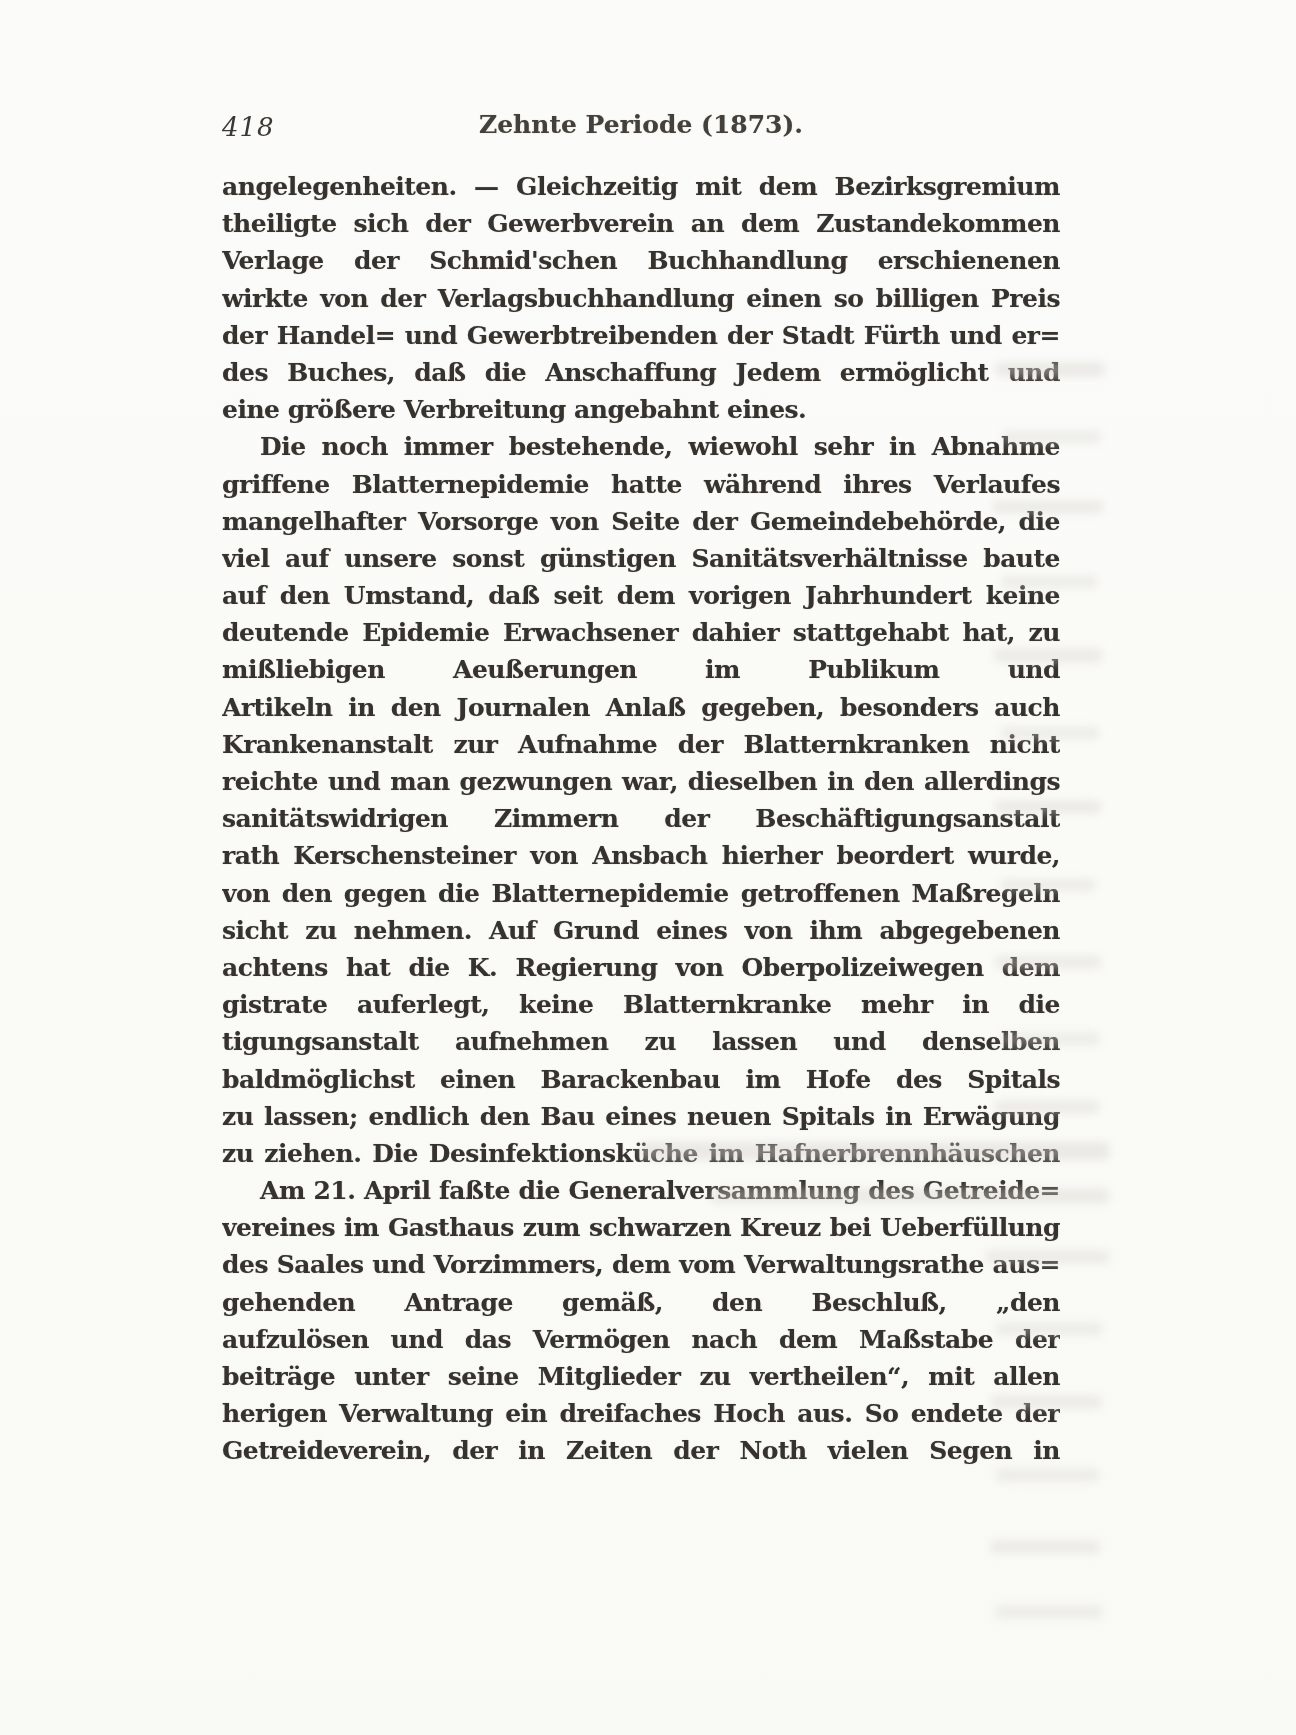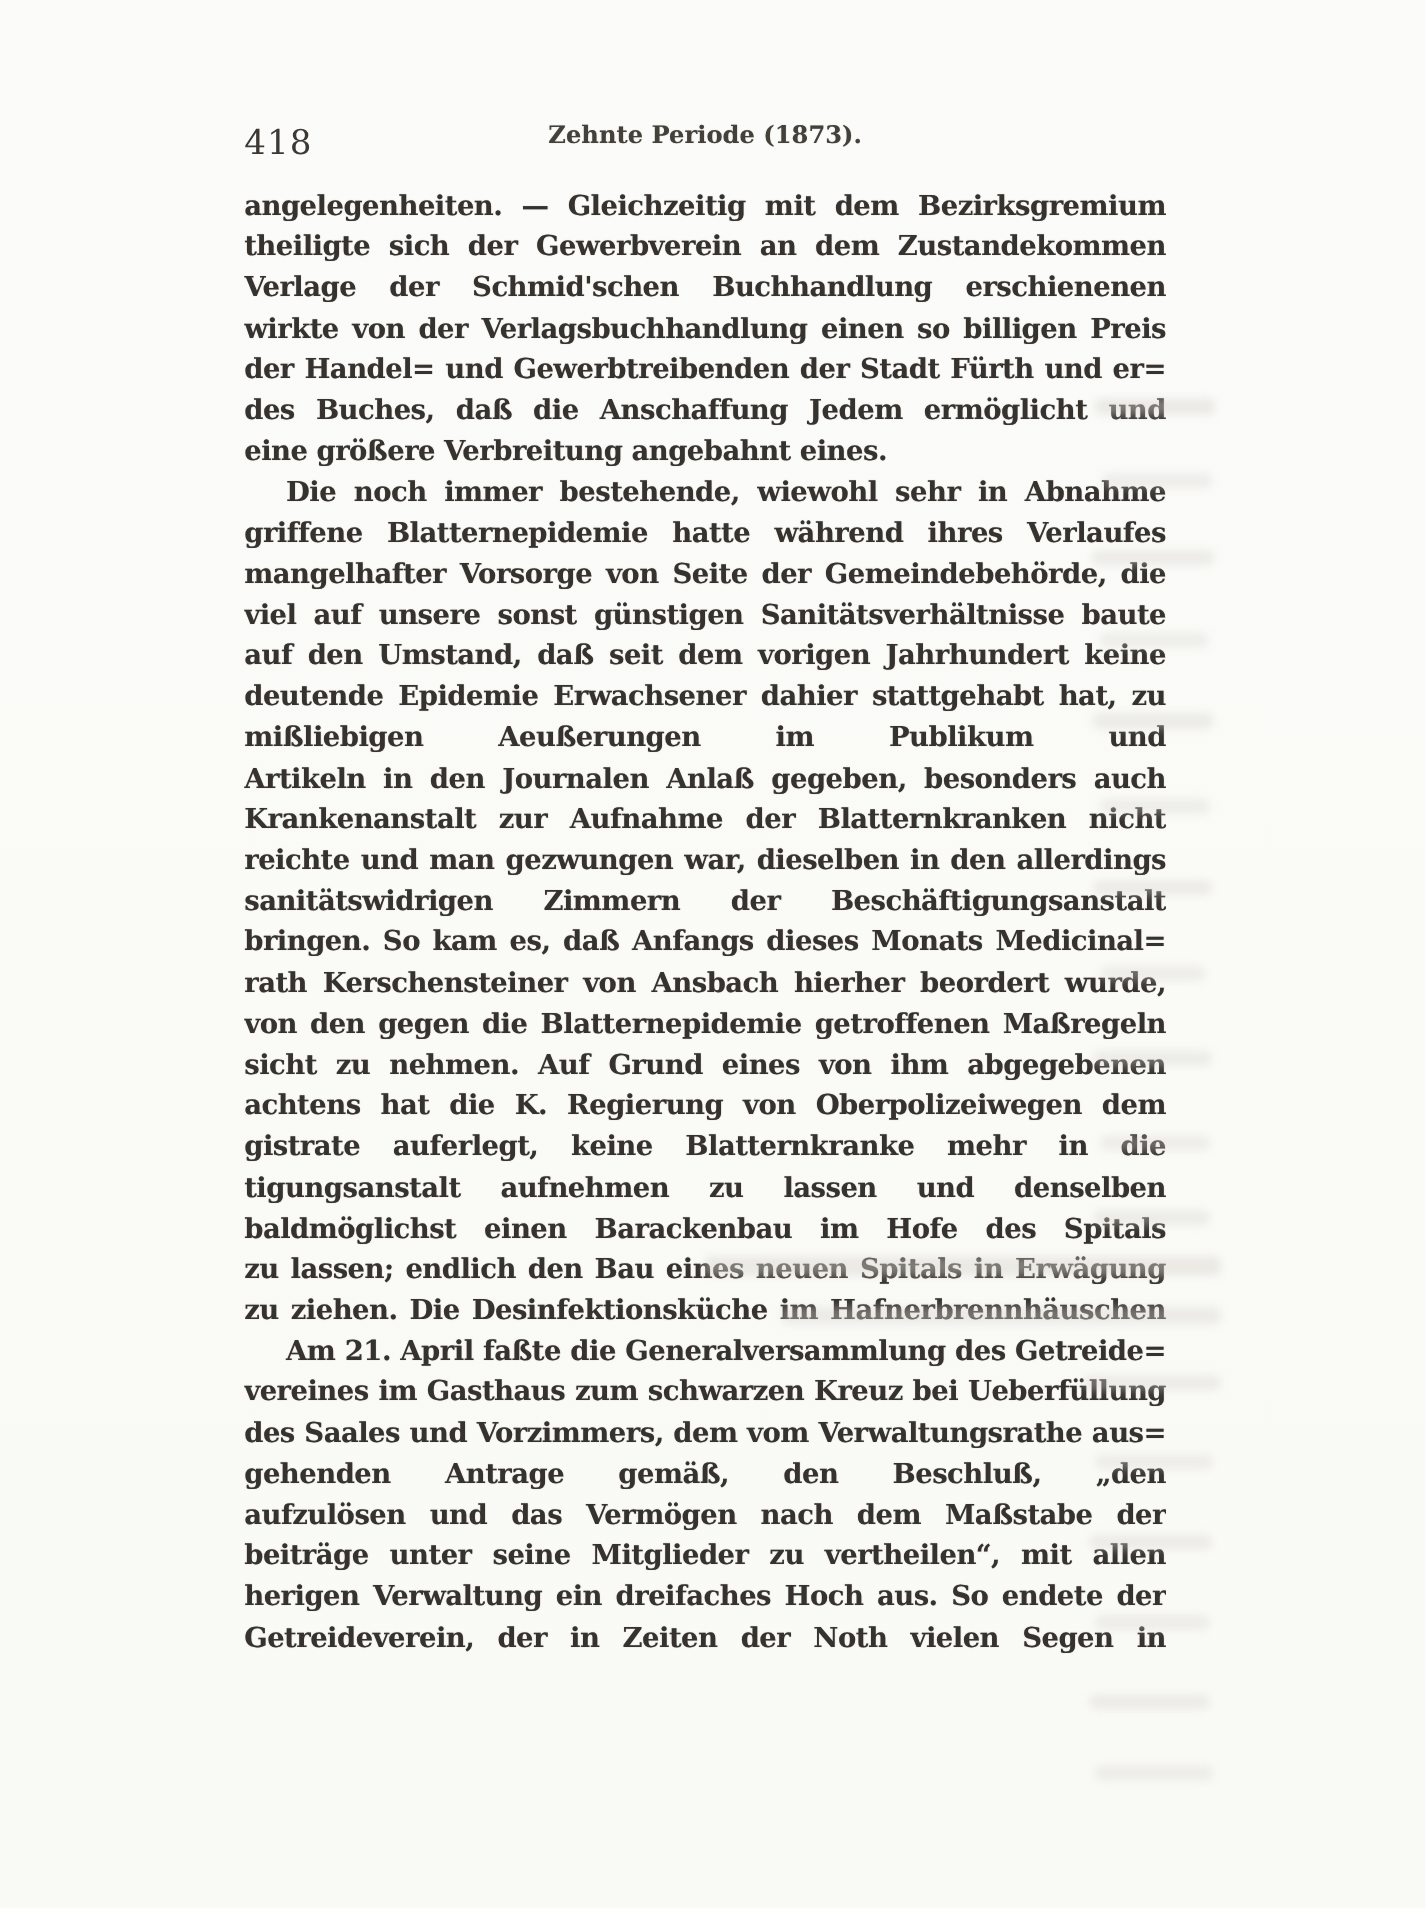--- a/index.html
+++ b/index.html
@@ -6,25 +6,25 @@
   .page{
     position:relative;
     width:1296px;height:1735px;
     background:linear-gradient(180deg,#fbfbf9 0%,#fafaf7 55%,#f9f9f6 100%);
     overflow:hidden;
     font-family:"DejaVu Serif","Liberation Serif",serif;
   }
   .header{position:absolute;left:222px;top:110px;width:838px;height:36px;}
   .page-number{
     position:absolute;left:0;top:2px;
-    font-size:31px;font-weight:400;letter-spacing:1px;color:#3c3833;
+    font-size:26px;font-weight:400;letter-spacing:1px;color:#3c3833;font-style:italic;
   }
   .running-head{
     position:absolute;left:0;right:0;top:0;text-align:center;
-    font-size:22px;font-weight:700;color:#44403a;
+    font-size:25px;font-weight:700;color:#44403a;
     text-shadow:0 0 1px rgba(60,55,50,.35);
   }
   .text-block{position:absolute;left:222px;top:168px;width:838px;}
   .line{
     height:37.2px;line-height:37.2px;
     font-size:25px;font-weight:700;letter-spacing:-0.5px;
     color:#36322e;
     text-align:justify;text-align-last:justify;
     text-shadow:0 0 1px rgba(60,55,50,.38);
     overflow:hidden;
@@ -63,21 +63,20 @@
       <div class="line">griffene Blatternepidemie hatte während ihres Verlaufes wegen</div>
       <div class="line">mangelhafter Vorsorge von Seite der Gemeindebehörde, die zu=</div>
       <div class="line">viel auf unsere sonst günstigen Sanitätsverhältnisse baute und</div>
       <div class="line">auf den Umstand, daß seit dem vorigen Jahrhundert keine be=</div>
       <div class="line">deutende Epidemie Erwachsener dahier stattgehabt hat, zu vielen</div>
       <div class="line">mißliebigen Aeußerungen im Publikum und leidenschaftlichen</div>
       <div class="line">Artikeln in den Journalen Anlaß gegeben, besonders auch das</div>
       <div class="line">Krankenanstalt zur Aufnahme der Blatternkranken nicht hin=</div>
       <div class="line">reichte und man gezwungen war, dieselben in den allerdings</div>
       <div class="line">sanitätswidrigen Zimmern der Beschäftigungsanstalt unterzu=</div>
-      <div class="line">bringen. So kam es, daß Anfangs dieses Monats Medicinal=</div>
       <div class="line">rath Kerschensteiner von Ansbach hierher beordert wurde, um</div>
       <div class="line">von den gegen die Blatternepidemie getroffenen Maßregeln Ein=</div>
       <div class="line">sicht zu nehmen. Auf Grund eines von ihm abgegebenen Gut=</div>
       <div class="line">achtens hat die K. Regierung von Oberpolizeiwegen dem Ma=</div>
       <div class="line">gistrate auferlegt, keine Blatternkranke mehr in die Beschäf=</div>
       <div class="line">tigungsanstalt aufnehmen zu lassen und denselben angewiesen,</div>
       <div class="line">baldmöglichst einen Barackenbau im Hofe des Spitals aufführen</div>
       <div class="line">zu lassen; endlich den Bau eines neuen Spitals in Erwägung</div>
       <div class="line">zu ziehen. Die Desinfektionsküche im Hafnerbrennhäuschen wurde</div>
     </div>

